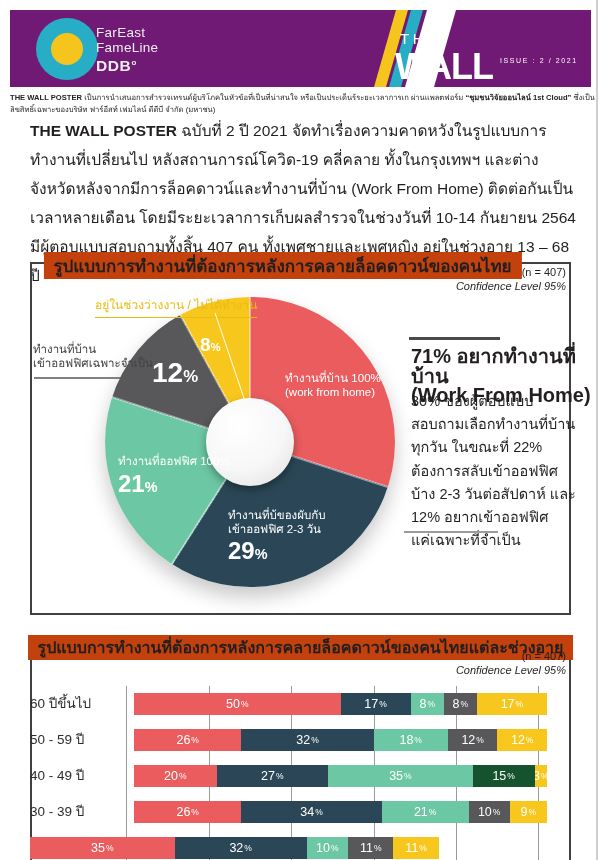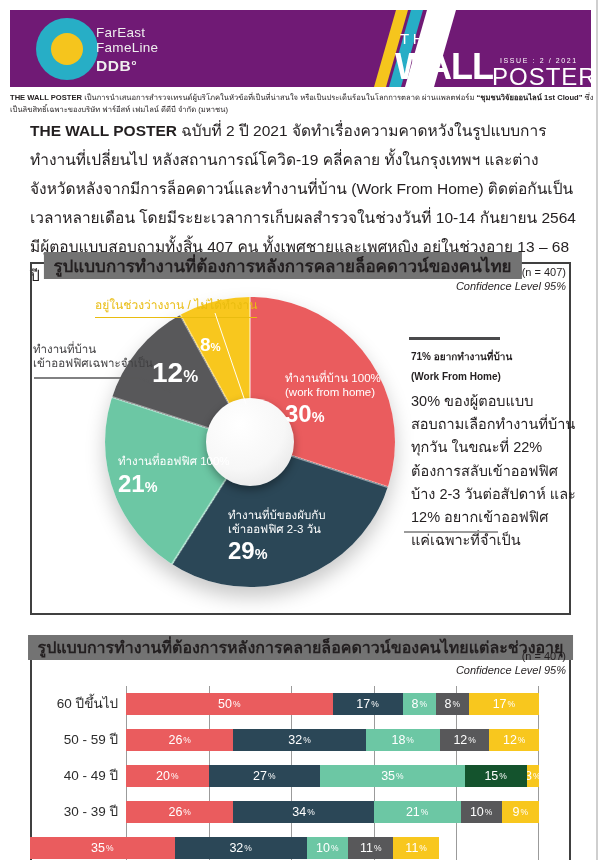--- a/index.html
+++ b/index.html
@@ -21,21 +21,21 @@
   .mh-poster { position:absolute; left:482px; top:53px; font-size:24px; letter-spacing:1px; color:#fff; }
 
   .tagline { position:absolute; left:10px; top:91px; width:586px; font-size:7.6px; color:#262223; }
 
   .intro { position:absolute; left:30px; top:116px; width:548px; font-size:15.5px; line-height:29px; }
 
   
   .panel { position:absolute; left:30px; width:537px; border:2px solid #404040; background:transparent; }
   .panel1 { top:262px; height:349px; }
   .panel2 { top:645px; height:230px; }
-  .panel-title { position:absolute; top:-12px; left:50%; transform:translateX(-50%); background:#737373;
+  .panel-title { position:absolute; top:-12px; left:50%; transform:translateX(-50%); background:#c2410c;
                  padding:0 10px; font-weight:bold; font-size:17px; white-space:nowrap; color:#231f20; }
   .panel1 .panel-title { margin-left:-18px; }
   .panel2 .panel-title { font-size:16px; }
   .nlabel { position:absolute; right:36px; font-size:11px; }
   .conf   { position:absolute; right:36px; font-size:11px; font-style:italic; }
 
   
   .pie-wrap { position:absolute; left:105px; top:297px; width:290px; height:290px; border-radius:50%;
               box-shadow:0 10px 20px rgba(0,0,0,.22); }
   .pie-sep { position:absolute; left:calc(50% - .75px); top:0; width:1.5px; height:50%;
@@ -47,30 +47,30 @@
   .pie-pct { font-size:24px; font-weight:bold; line-height:26px; margin-top:2px; color:#fff; }
   .pie-pct.abs { position:absolute; margin:0; }
   .pct-sm { font-size:60%; font-weight:bold; }
   .callout-yellow { position:absolute; left:95px; top:295px; color:#e9bc10; font-size:12px;
                     padding-bottom:3px; border-bottom:1.5px solid #e9bc10; }
   .callout-gray { position:absolute; left:33px; top:342px; font-size:11.5px; line-height:14px; color:#414042; }
   .leaders { position:absolute; left:0; top:0; pointer-events:none; }
 
   
   .sum-rule-top { position:absolute; left:409px; top:337px; width:91px; border-top:3px solid #4a4a4c; }
-  .sum-head { position:absolute; left:411px; top:347px; font-size:10px; font-weight:bold; line-height:19.5px; }
+  .sum-head { position:absolute; left:411px; top:347px; font-size:20px; font-weight:bold; line-height:19.5px; }
   .sum-body { position:absolute; left:411px; top:390px; font-size:14.5px; line-height:23.2px; }
   .sum-rule-bottom { position:absolute; left:404px; top:531px; width:94px; border-top:2px solid #9b9b9b; }
 
   
   .grid { position:absolute; left:126px; top:686px; width:413px; height:174px; }
   .grid-line { position:absolute; top:0; width:1px; height:100%; background:#9b9b9b; }
   .bar-rows { position:absolute; left:30px; top:693px; }
   .bar-row { display:flex; height:22px; margin-bottom:14px; }
-  .bar-label { width:88px; text-align:right; padding-right:8px; font-size:13.5px; color:#2d2d2d;
+  .bar-label { width:88px; text-align:left; padding-right:16px; font-size:13.5px; color:#2d2d2d;
                line-height:22px; white-space:nowrap; }
   .bar-track { width:413px; display:flex; }
   .bar-seg { display:flex; align-items:center; justify-content:center; color:#fff; overflow:hidden; }
   .seg-num { font-size:12.5px; }
   .seg-pct { font-size:8.5px; margin-left:1px; }
 
   .page-edge { position:absolute; left:596px; top:0; width:2px; height:860px; background:#cfcfcf; }
 </style>
 </head>
 <body>
@@ -87,25 +87,24 @@
       <div class="brand-ddb"><span>DDB</span><span class="deg">o</span></div>
     </div>
     <svg class="stripes" width="110" height="77" viewBox="0 0 110 77">
       <polygon points="26,0 38,0 16,77 4,77" fill="#f5c51d"></polygon>
       <polygon points="41,0 53,0 31,77 19,77" fill="#27aec6"></polygon>
       <polygon points="57,0 86,0 64,77 35,77" fill="#ffffff"></polygon>
     </svg>
     <div class="mh-the">THE</div>
     <div class="mh-wall">WALL</div>
     <div class="mh-issue">ISSUE : 2 / 2021</div>
-    <div class="mh-poster">POSTER</div>
   </div>
 
   <div class="tagline">
-    <span class="b">THE WALL POSTER</span><span> เป็นการนำเสนอการสำรวจเทรนด์ผู้บริโภคในหัวข้อที่เป็นที่น่าสนใจ หรือเป็นประเด็นร้อนในโลกการตลาด ผ่านแพลตฟอร์ม </span><span class="b">“ชุมชนวิจัยออนไลน์ 1st Cloud”</span><span> ซึ่งเป็นลิขสิทธิ์เฉพาะของบริษัท ฟาร์อีสท์ เฟมไลน์ ดีดีบี จำกัด (มหาชน)</span>
+    <span class="b">THE WALL POSTER</span><span> เป็นการนำเสนอการสำรวจเทรนด์ผู้บริโภคในหัวข้อที่เป็นที่น่าสนใจ หรือเป็นประเด็นร้ระยะเวลาการเก ผ่านแพลตฟอร์ม </span><span class="b">“ชุมชนวิจัยออนไลน์ 1st Cloud”</span><span> ซึ่งเป็นลิขสิทธิ์เฉพาะของบริษัท ฟาร์อีสท์ เฟมไลน์ ดีดีบี จำกัด (มหาชน)</span>
   </div>
 
   <div class="intro">
     <span class="b">THE WALL POSTER</span><span> ฉบับที่ 2 ปี 2021 จัดทำเรื่องความคาดหวังในรูปแบบการทำงานที่เปลี่ยนไป หลังสถานการณ์โควิด-19 คลี่คลาย ทั้งในกรุงเทพฯ และต่างจังหวัดหลังจากมีการล็อคดาวน์และทำงานที่บ้าน (Work From Home) ติดต่อกันเป็นเวลาหลายเดือน โดยมีระยะเวลาการเก็บผลสำรวจในช่วงวันที่ 10-14 กันยายน 2564 มีผู้ตอบแบบสอบถามทั้งสิ้น 407 คน ทั้งเพศชายและเพศหญิง อยู่ในช่วงอายุ 13 – 68 ปี</span>
   </div>
 
   <div class="panel panel1">
     <div class="panel-title">รูปแบบการทำงานที่ต้องการหลังการคลายล็อคดาวน์ของคนไทย</div>
   </div>
   <div class="nlabel" style="top:266px">(n = 407)</div>
@@ -116,21 +115,20 @@
       <div class="pie-sep" style="transform: rotate(288deg);"></div>
       <div class="pie-sep" style="transform: rotate(212.4deg);"></div>
       <div class="pie-sep" style="transform: rotate(108deg);"></div>
       <div class="pie-sep" style="transform: rotate(0deg);"></div>
     <div class="hole"></div>
   </div>
 
   <div class="pie-label" style="left:285px; top:372px;">
     <div>ทำงานที่บ้าน 100%</div>
     <div>(work from home)</div>
-    <div class="pie-pct"><span>30</span><span class="pct-sm">%</span></div>
   </div>
   <div class="pie-label" style="left:228px; top:509px;">
     <div>ทำงานที่บ้ของผับกับ</div>
     <div>เข้าออฟฟิศ 2-3 วัน</div>
     <div class="pie-pct"><span>29</span><span class="pct-sm">%</span></div>
   </div>
   <div class="pie-label" style="left:118px; top:455px;">
     <div>ทำงานที่ออฟฟิศ 100%</div>
     <div class="pie-pct"><span>21</span><span class="pct-sm">%</span></div>
   </div>

